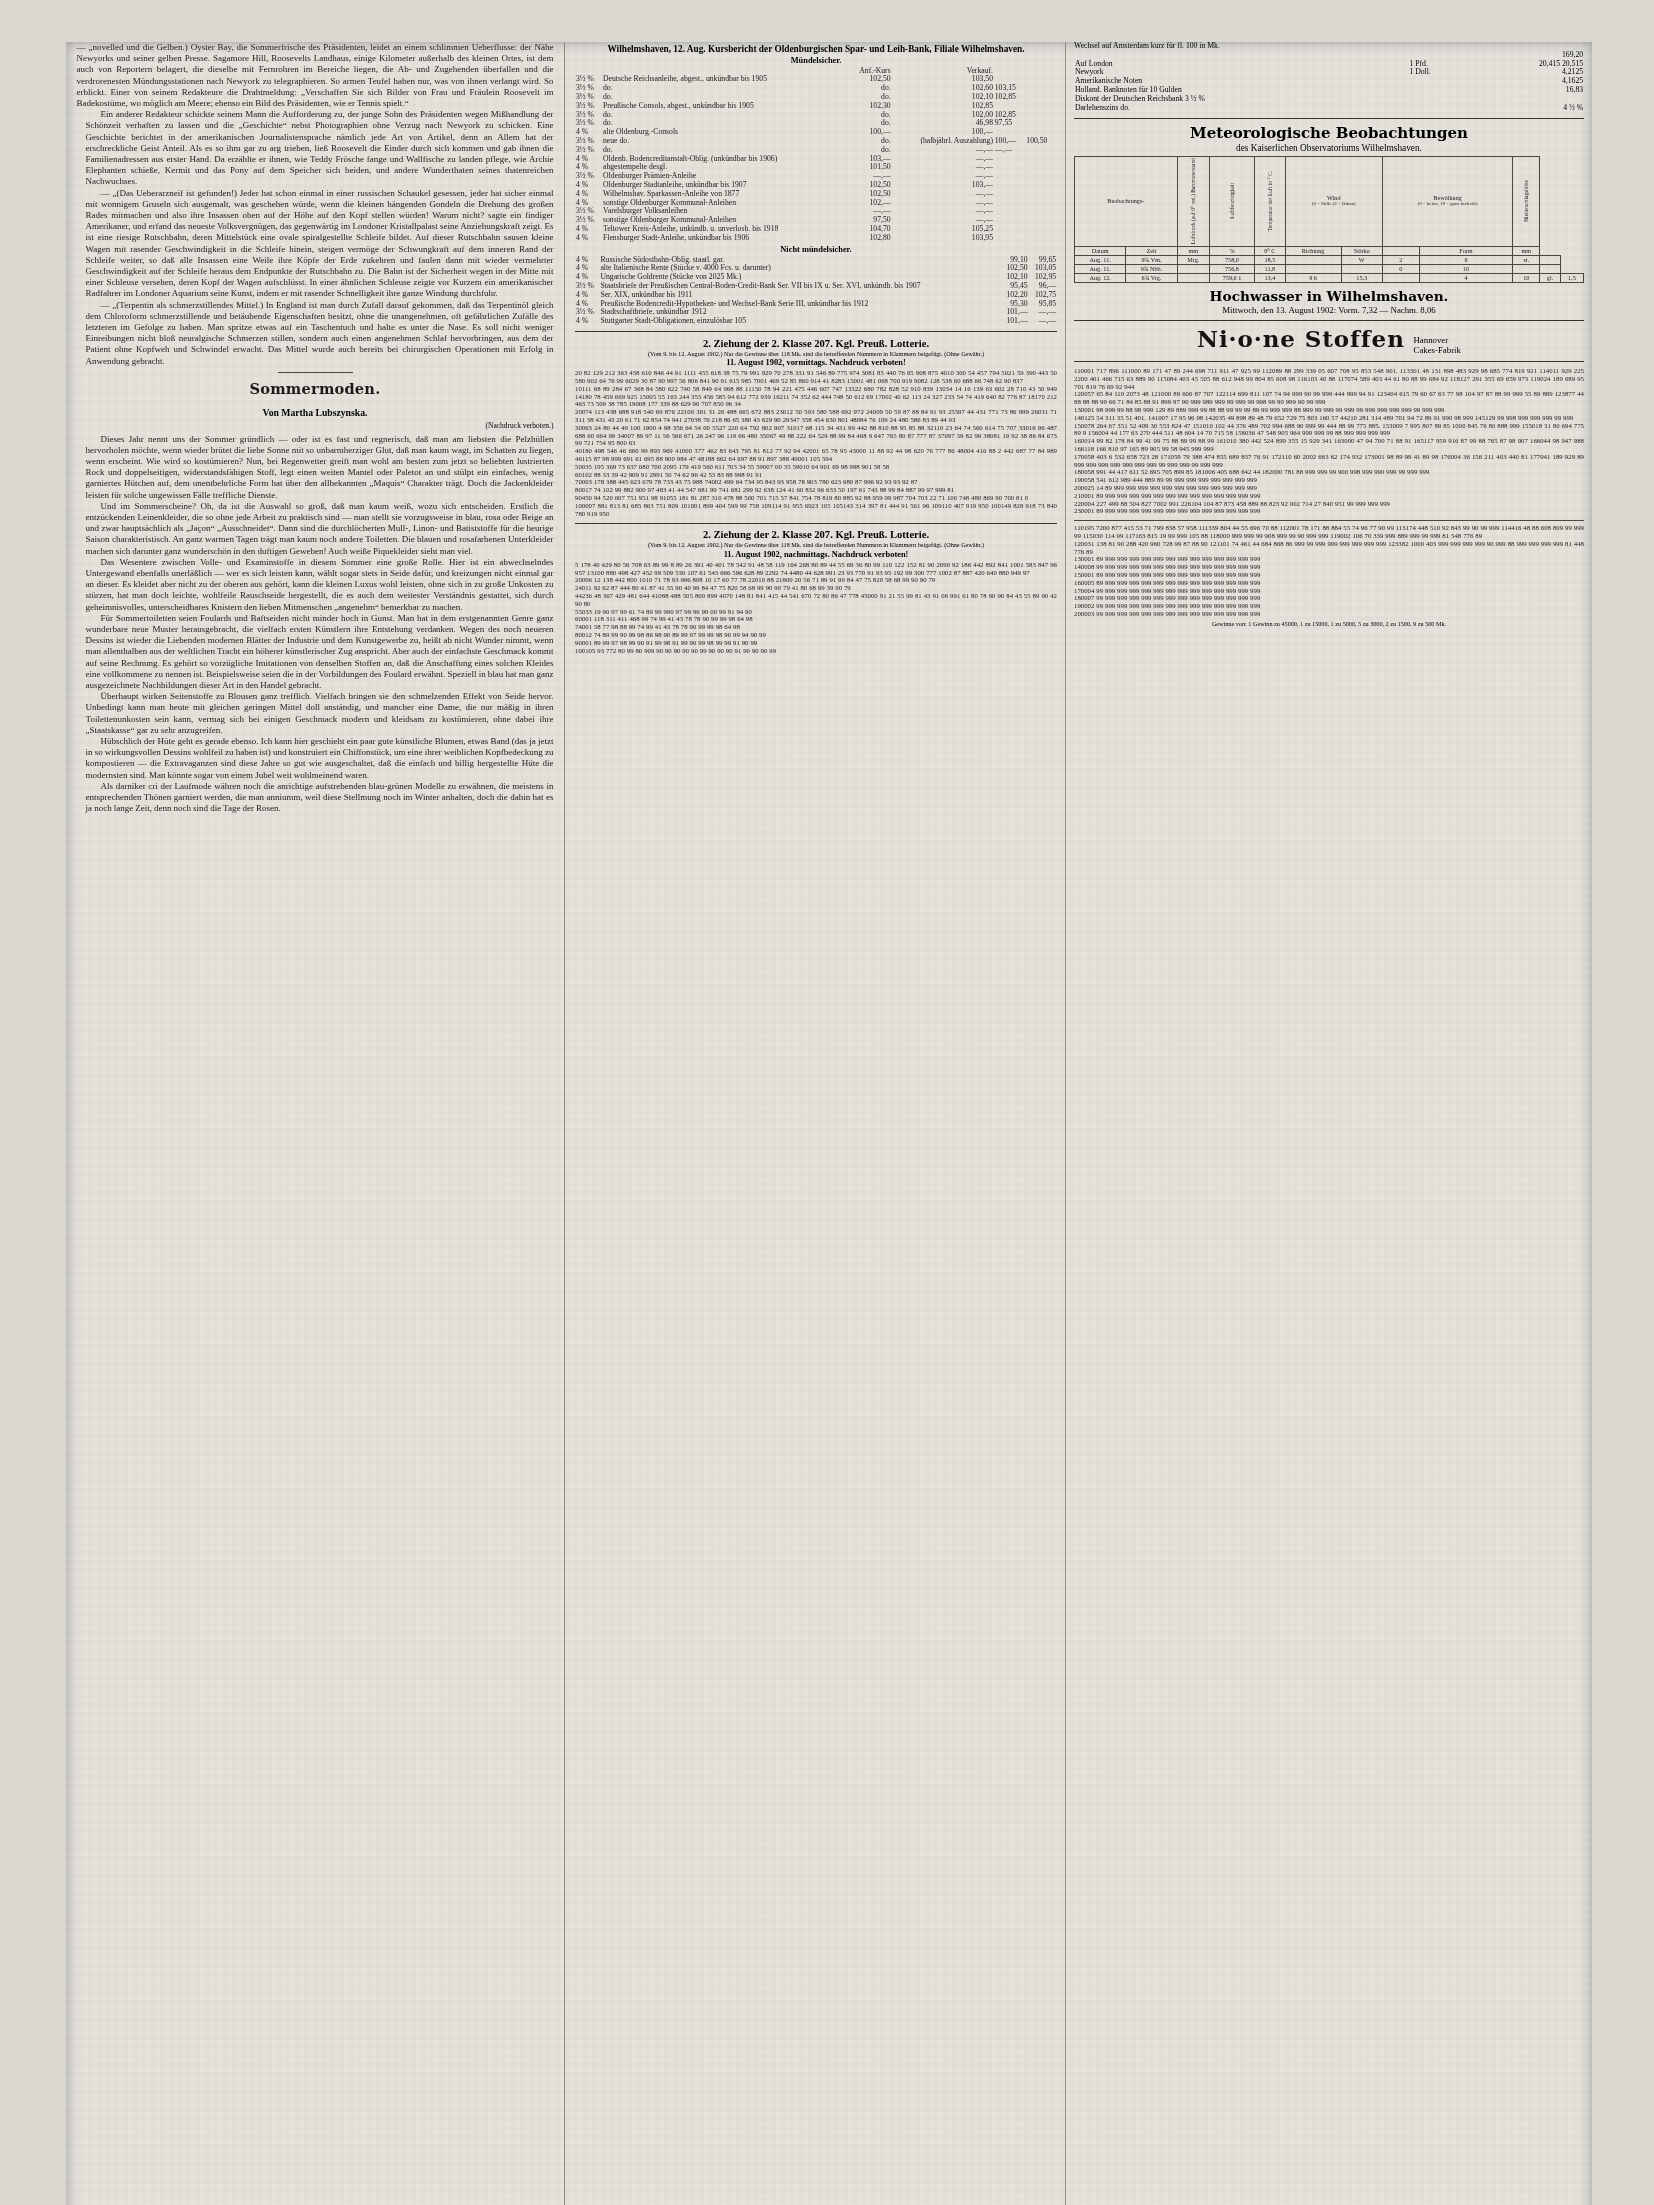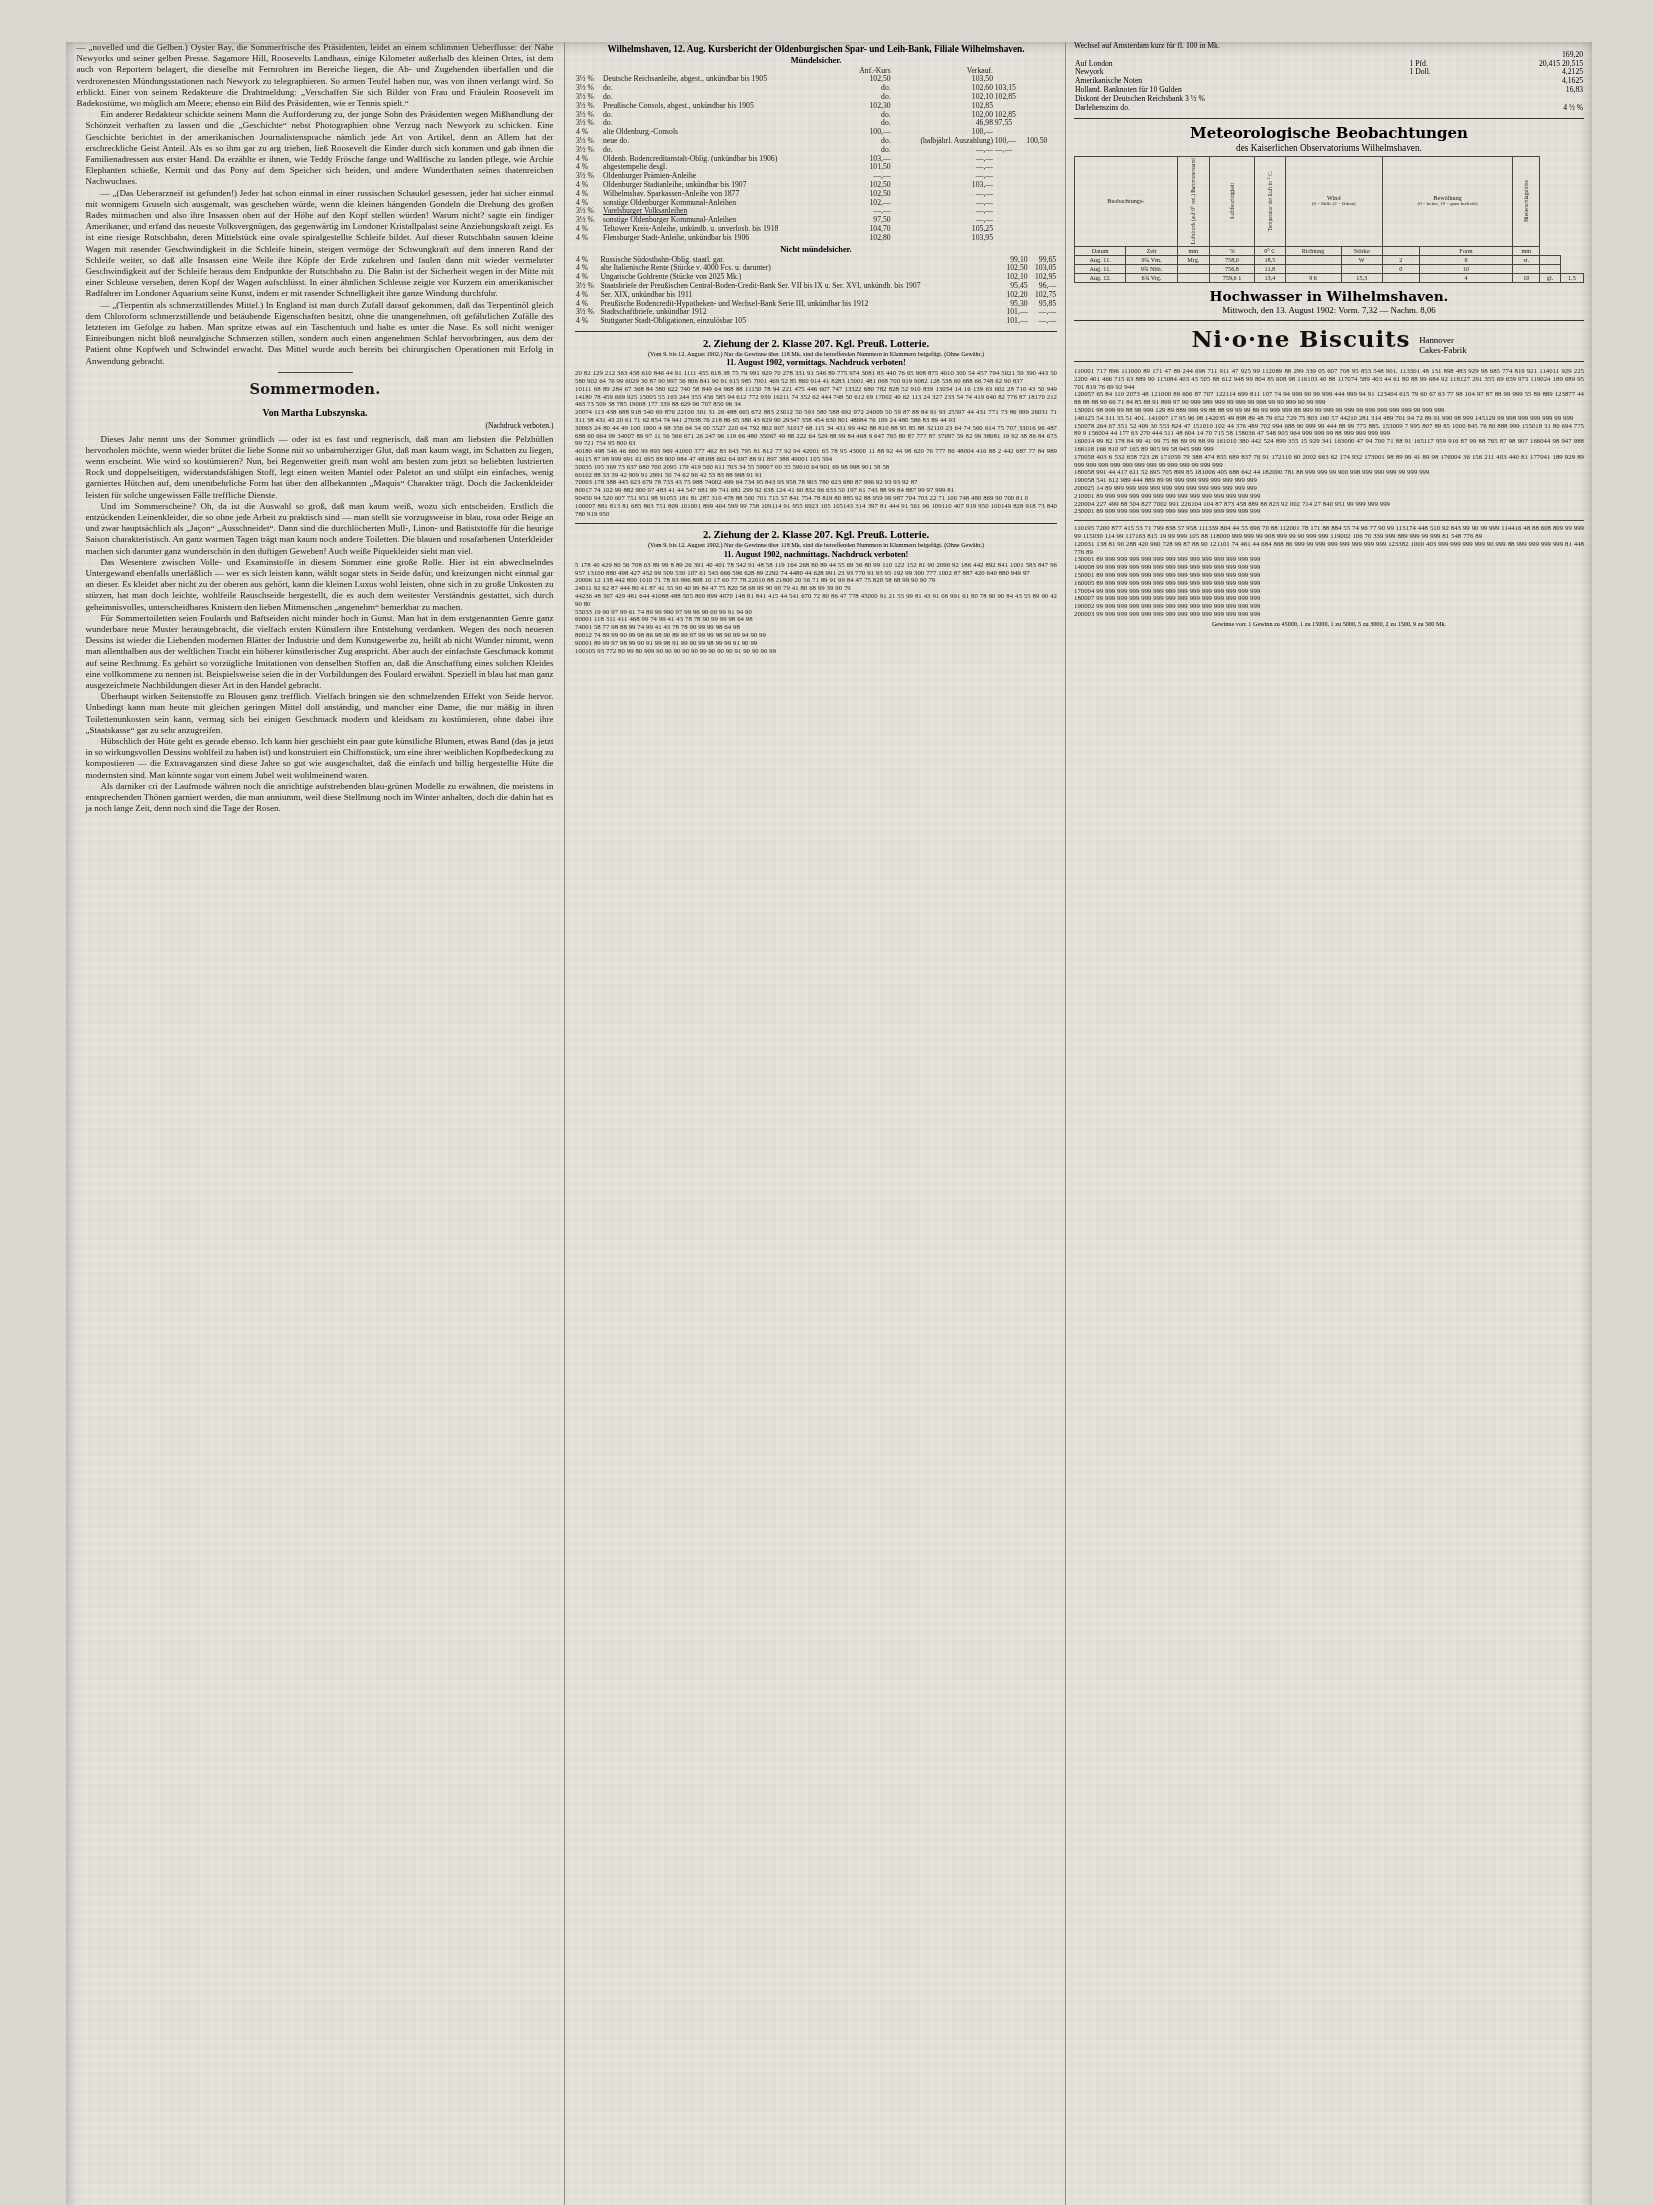--- a/index.html
+++ b/index.html
@@ -242,21 +242,21 @@
                 <td class="r">—,—</td>
               </tr>
               <tr>
                 <td class="l">4 %</td>
                 <td class="l" style="white-space: normal;">sonstige Oldenburger Kommunal-Anleihen</td>
                 <td class="r">102,—</td>
                 <td class="r">—,—</td>
               </tr>
               <tr>
                 <td class="l">3½ %</td>
-                <td class="l" style="white-space: normal; text-decoration: underline;">Varelsburger Volksanleihen</td>
+                <td class="l" style="white-space: normal;">Varelsburger Volksanleihen</td>
                 <td class="r">—,—</td>
                 <td class="r">—,—</td>
               </tr>
               <tr>
                 <td class="l">3½ %</td>
                 <td class="l" style="white-space: normal;">sonstige Oldenburger Kommunal-Anleihen</td>
                 <td class="r">97,50</td>
                 <td class="r">—,—</td>
               </tr>
               <tr>
@@ -491,21 +491,21 @@
             </tbody>
         </table>
       </div>
 
       <div class="blk">
         <div class="hw-title">Hochwasser in Wilhelmshaven.</div>
         <div class="hw-line">Mittwoch, den 13. August 1902: Vorm. 7,32 — Nachm. 8,06</div>
       </div>
 
       <div class="ad">
-        <span class="ad-main">Ni·o·ne  Biscuits</span>
+        <span class="ad-main">Ni·o·ne  Stoffen</span>
         <span class="ad-side">
           <span style="display:block">Hannover</span>
           <span style="display:block">Cakes-Fabrik</span>
         </span>
       </div>
 
       <div class="lotto" style="white-space:pre-line">110001 717 896  111000 89 171 47 89 244  698 711 911 47 925 99 112089 88 299 339 05 607 708 95 853 548 901.  113301 48 131 898 483 929 98 685 774 819 921  114011 929 225 2200 401 466 715 63 889 90 115084 403 45 505 88 612 948 99 804 85 608 98  116103 40 88 117074 589 403 44 61 80 88 99 684 92  118127 291 355 69 659 973  119024 189 689 95 701 819 76 69 92 944
 120057 65 84 110 2073 48 121000 89 606 87 707  122114 699 811 107 74 94 999 90 99 999 444 999 94 91  123404 615 79 60 67 63 77 98 104 97 87 88 99 999 55 89 889 123877 44 88 88 88 99 66 71 84 85 88 91 899 97 90 999 989 999 99 999 99 998 99 90 999 90 99 999
 130001 98 999 99 88 98 999 129 89 889 999 99 88 88 99 99 99 89 99 999 999 88 999 99 999 99 999 99 999 999 999 999 99 999 999
 140125 54 311 35 51 401.  141007 17 95 96 98  142035 49 898 89 48 79 652 729 75 803 160 57 44210 281 314 489 701 94 72 89 91 990 98 999 145129 99 998 999 999 999 99 999

